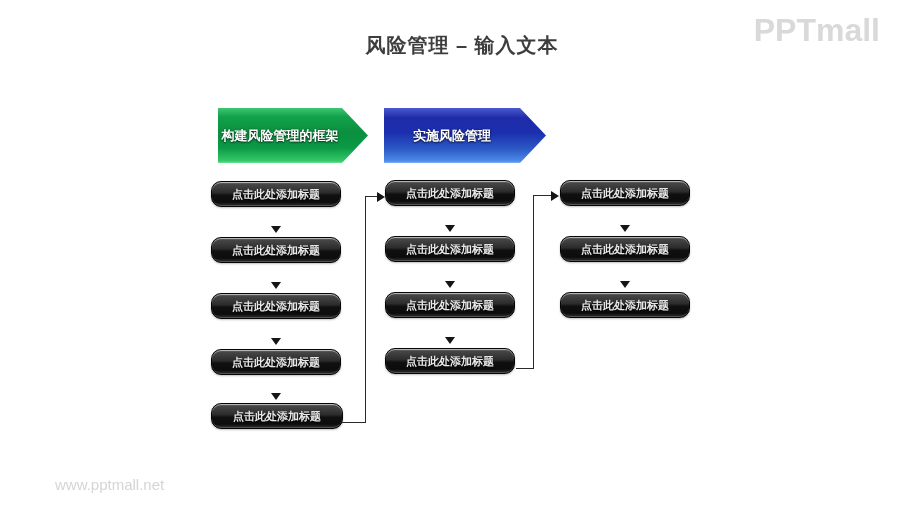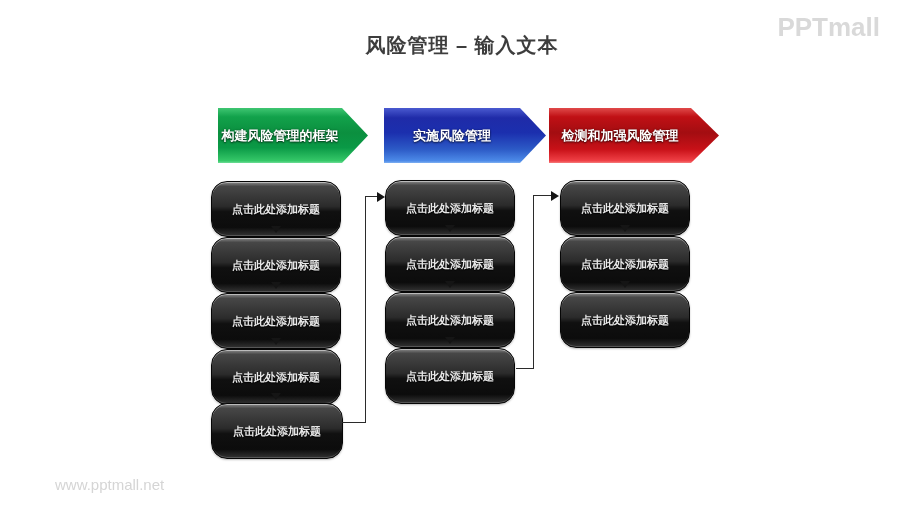--- a/index.html
+++ b/index.html
@@ -24,21 +24,21 @@
     font-weight: bold;
     color: #3d3d3d;
     letter-spacing: 1px;
     padding-left: 24px;
   }
 
   .logo {
     position: absolute;
     top: 12px;
     right: 20px;
-    font-size: 26px;
+    font-size: 32px;
     font-weight: bold;
     color: #d9d9d9;
     letter-spacing: 0px;
   }
 
   .watermark {
     position: absolute;
     left: 55px;
     top: 476px;
     font-size: 15px;
@@ -72,22 +72,22 @@
   }
   .arrow-red {
     left: 549px; width: 170px; clip-path: polygon(0 0, calc(100% - 28px) 0, 100% 50%, calc(100% - 28px) 100%, 0 100%); padding-right: 28px;
     background: linear-gradient(180deg, #e04a4a 0%, #c01015 16%, #a30d11 45%, #c81118 75%, #f04046 96%, #f57d7d 100%);
   }
 
   
   .flow-box {
     position: absolute;
     width: 130px;
-    height: 56px;
-    border-radius: 16px;
+    height: 26px;
+    border-radius: 10px;
     border: 1px solid #060606;
     background: linear-gradient(180deg, #8a8a8a 0%, #474747 8%, #2b2b2b 45%, #101010 55%, #0c0c0c 84%, #333333 100%);
     box-shadow: inset 0 1px 0 rgba(255,255,255,0.45), inset 0 -1px 0 rgba(255,255,255,0.18), 0 1px 2px rgba(0,0,0,0.25);
     display: flex;
     align-items: center;
     justify-content: center;
     color: #e8e8e8;
     font-size: 11px;
     font-weight: bold;
     text-shadow: 0 1px 1px #000000;
@@ -122,23 +122,20 @@
   <div class="page-title">风险管理 – 输入文本</div>
   <div class="logo">PPTmall</div>
   <div class="watermark">www.pptmall.net</div>
 
   <div class="stage-arrow arrow-green">
     <span>构建风险管理的框架</span>
   </div>
   <div class="stage-arrow arrow-blue">
     <span>实施风险管理</span>
   </div>
-  <div class="stage-arrow arrow-red">
-    <span>检测和加强风险管理</span>
-  </div>
 
   <div class="flow-box" style="left:211px; top:181px;">点击此处添加标题</div>
   <div class="flow-box" style="left:211px; top:237px;">点击此处添加标题</div>
   <div class="flow-box" style="left:211px; top:293px;">点击此处添加标题</div>
   <div class="flow-box" style="left:211px; top:349px;">点击此处添加标题</div>
   <div class="flow-box" style="left:211px; top:403px; width:132px;">点击此处添加标题</div>
   <div class="down-arrow" style="left:271px; top:226px;"></div>
   <div class="down-arrow" style="left:271px; top:282px;"></div>
   <div class="down-arrow" style="left:271px; top:338px;"></div>
   <div class="down-arrow" style="left:271px; top:393px;"></div>

